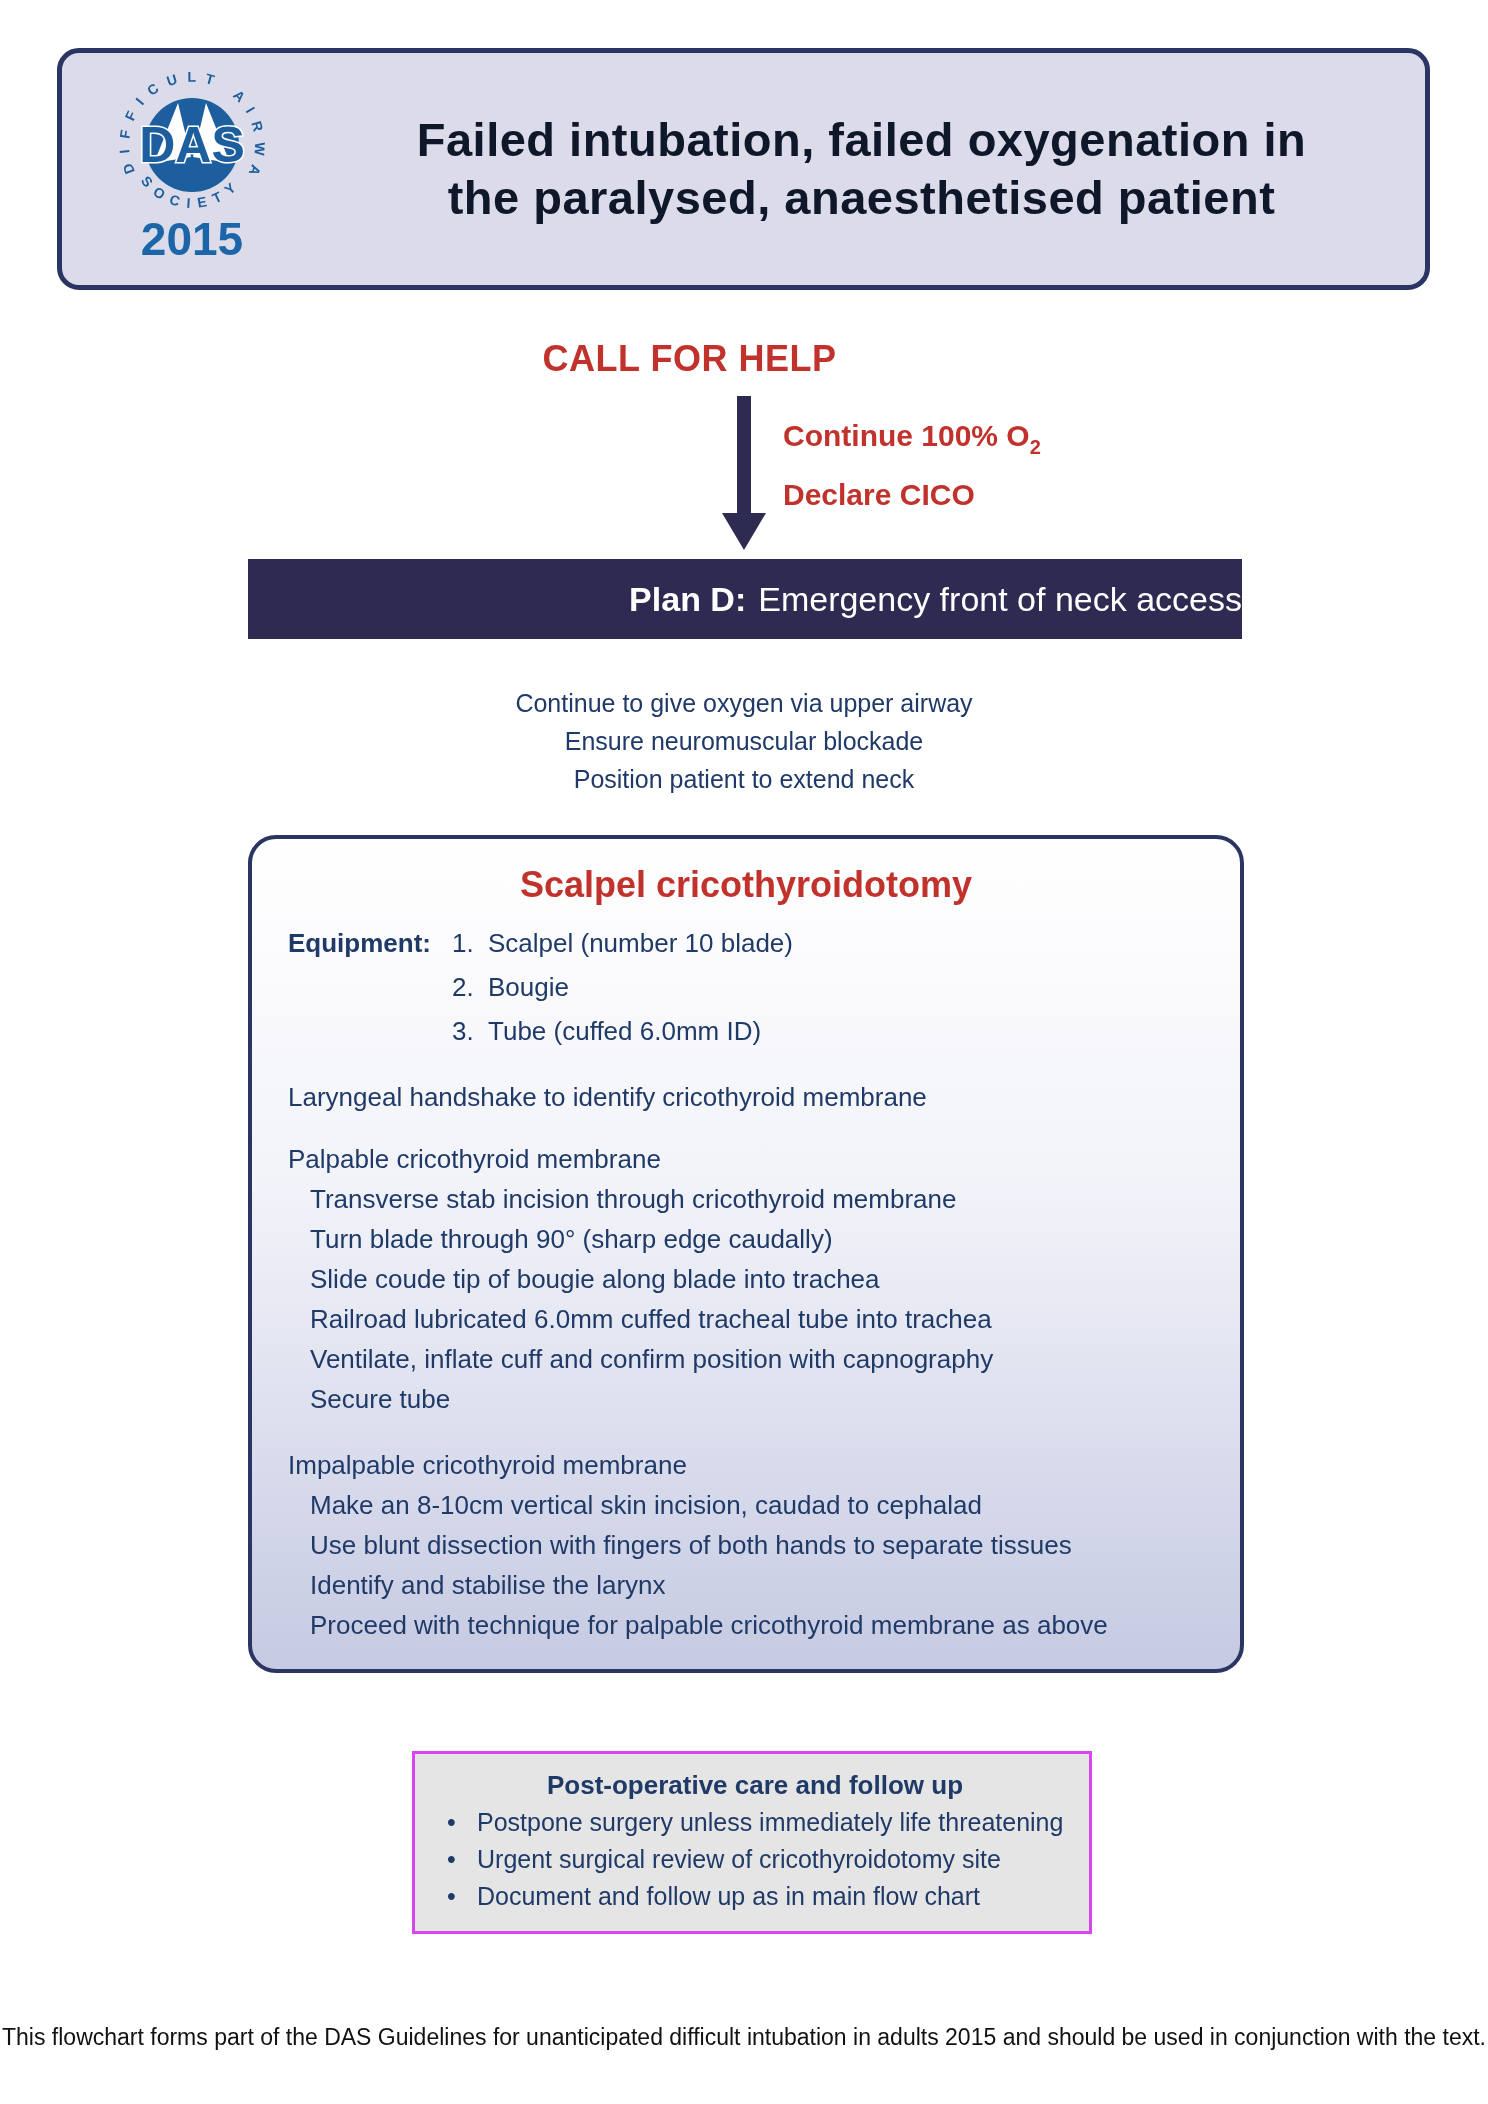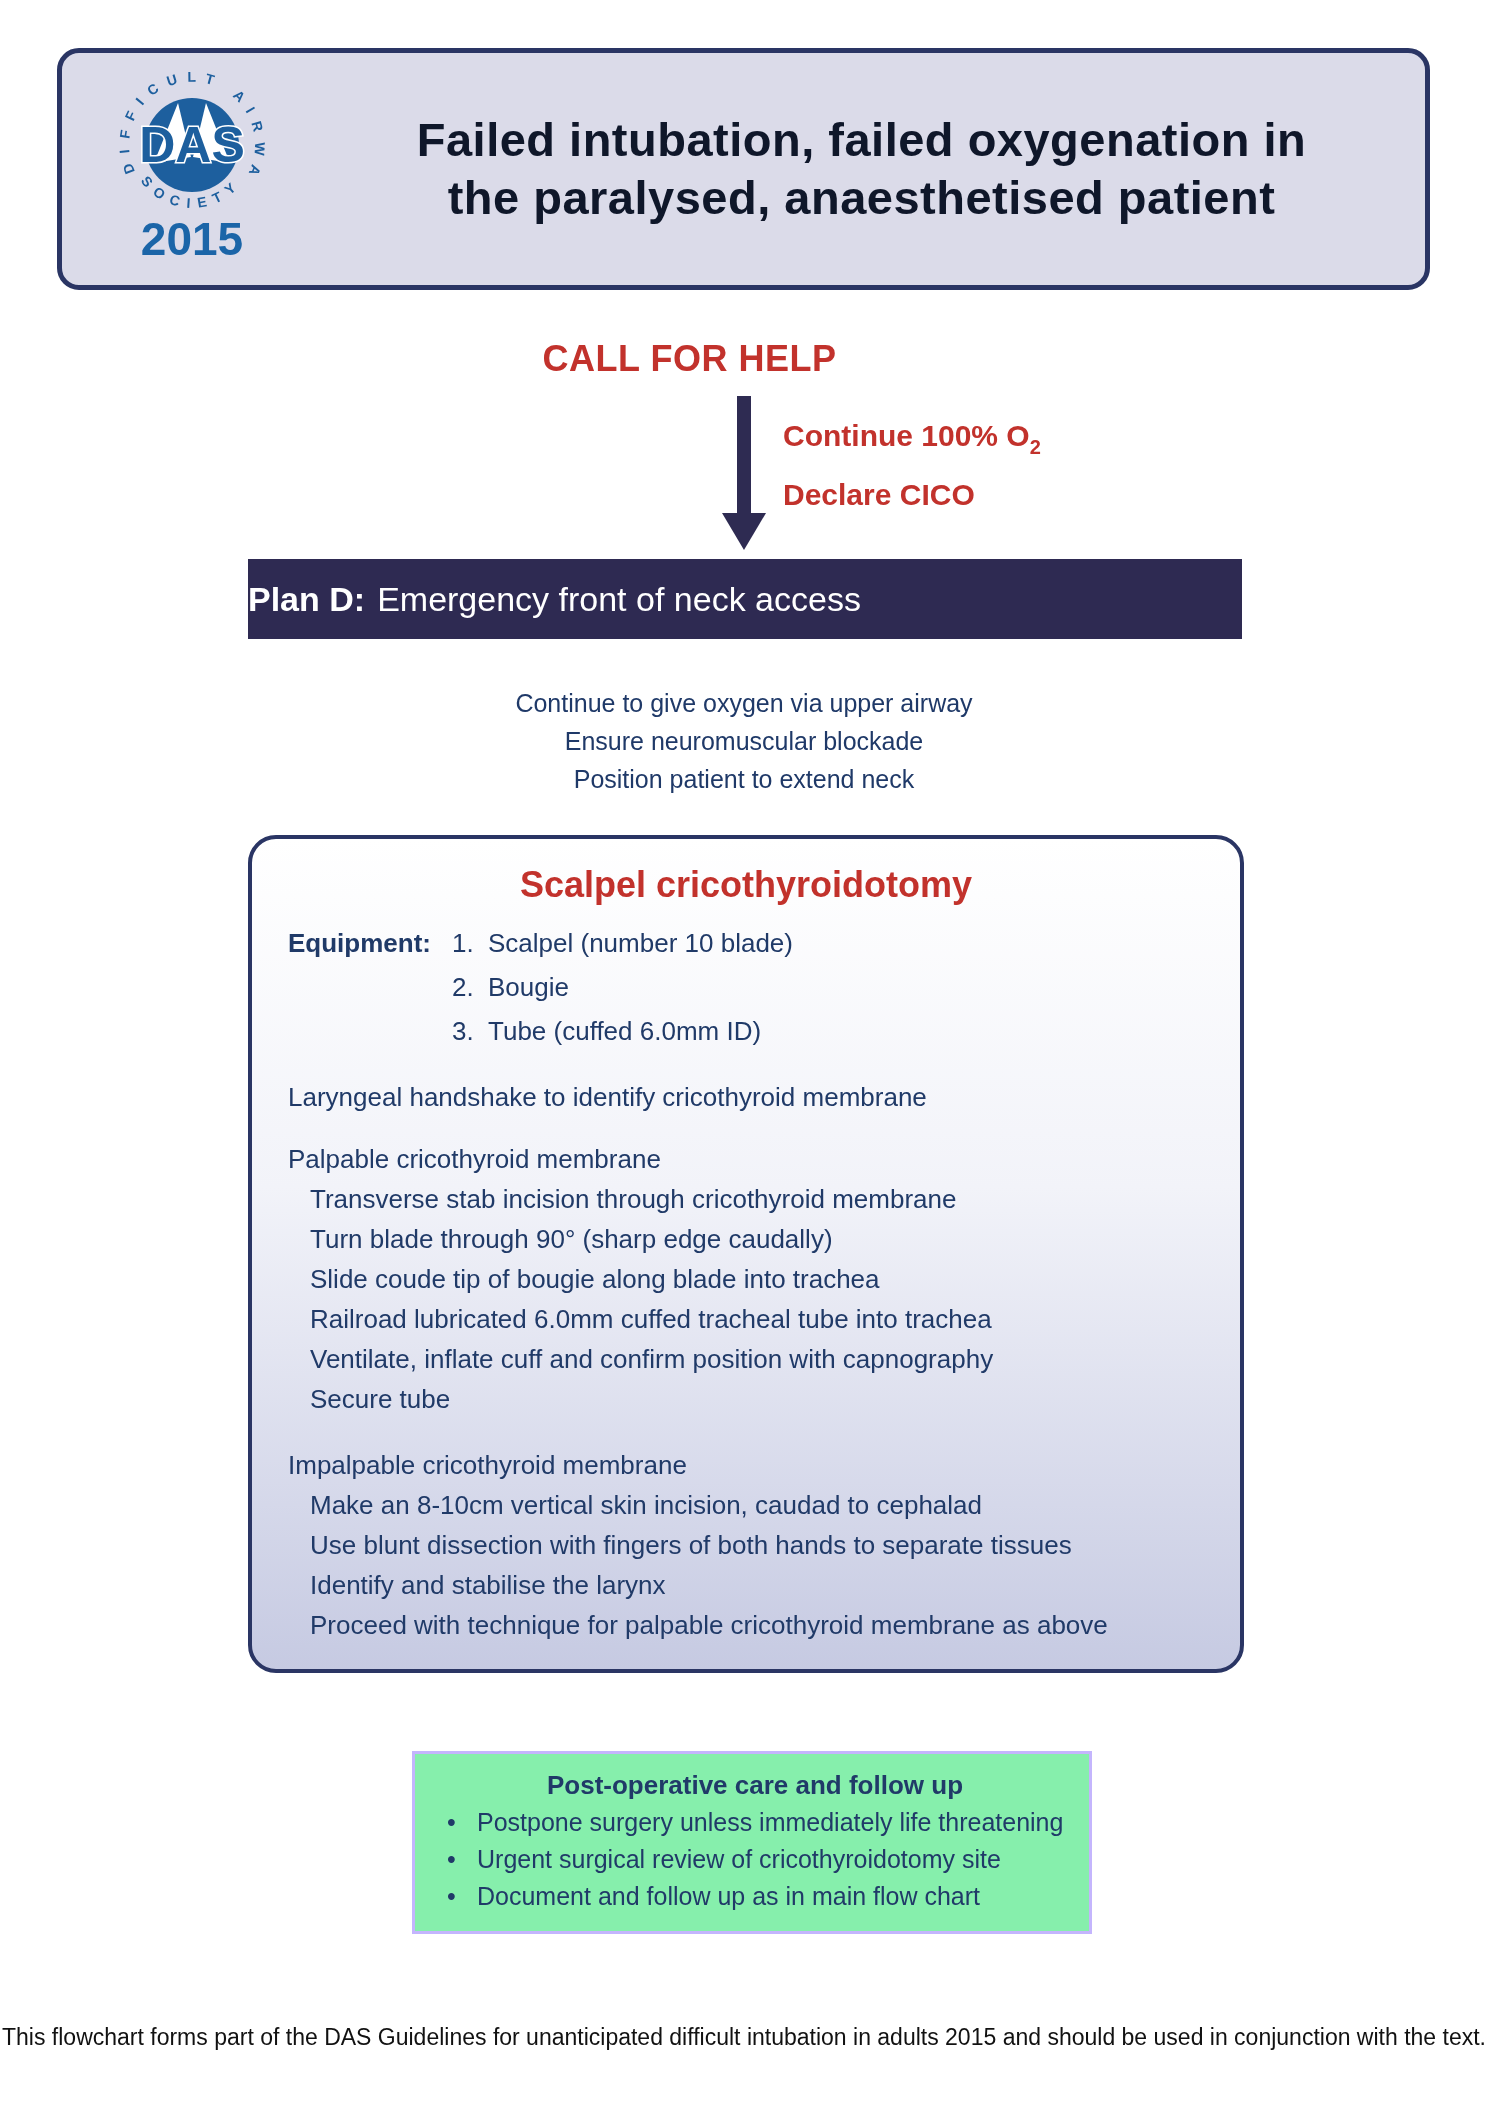--- a/index.html
+++ b/index.html
@@ -30,21 +30,21 @@
   .arrow-head {
     position:absolute; left:722px; top:513px; width:0; height:0;
     border-left:22px solid transparent; border-right:22px solid transparent;
     border-top:37px solid #2e2b52;
   }
   .arrow-notes { position:absolute; left:783px; top:412px; font-size:30px; font-weight:bold; color:#c2322c; line-height:47px; }
   .o2sub { font-size:20px; vertical-align:-8px; }
   
   .plan-banner {
     position:absolute; left:248px; top:559px; width:994px; height:80px;
-    background:#2e2a52; color:#ffffff; display:flex; align-items:center; justify-content:flex-start;
+    background:#2e2a52; color:#ffffff; display:flex; align-items:center; justify-content:flex-end;
     font-size:34px;
   }
   .plan-label { font-weight:bold; margin-right:12px; }
   
   .pre-box { position:absolute; left:0; top:684px; width:1488px; text-align:center;
     font-size:25px; color:#1f3968; line-height:38px; }
   
   .main-box {
     position:absolute; left:248px; top:835px; width:996px;
     border:4px solid #2a3564; border-radius:28px;
@@ -58,21 +58,21 @@
   .equip-item { display:flex; }
   .equip-num { width:36px; flex:none; }
   .bold-line { font-size:26px; font-weight:normal; line-height:40px; }
   .laryngeal { margin-top:24px; }
   .sect-head { margin-top:22px; }
   .sect-head-2 { margin-top:26px; }
   .step { font-size:26px; line-height:40px; padding-left:22px; }
   
   .postop-box {
     position:absolute; left:412px; top:1751px; width:680px;
-    background:#86efac; border:3px solid #c4b5fd; padding:12px 20px 16px 26px;
+    background:#e5e5e5; border:3px solid #d946ef; padding:12px 20px 16px 26px;
   }
   .postop-title { text-align:center; font-size:26px; font-weight:bold; line-height:38px; }
   .postop-bullet { display:flex; font-size:25px; line-height:37px; }
   .bullet-dot { width:36px; flex:none; text-align:left; padding-left:6px; }
   
   .footer {
     position:absolute; left:0; top:2024px; width:1488px; text-align:center;
     font-size:23px; color:#111111; font-family:"Liberation Sans","DejaVu Sans",sans-serif;
   }
 </style>

